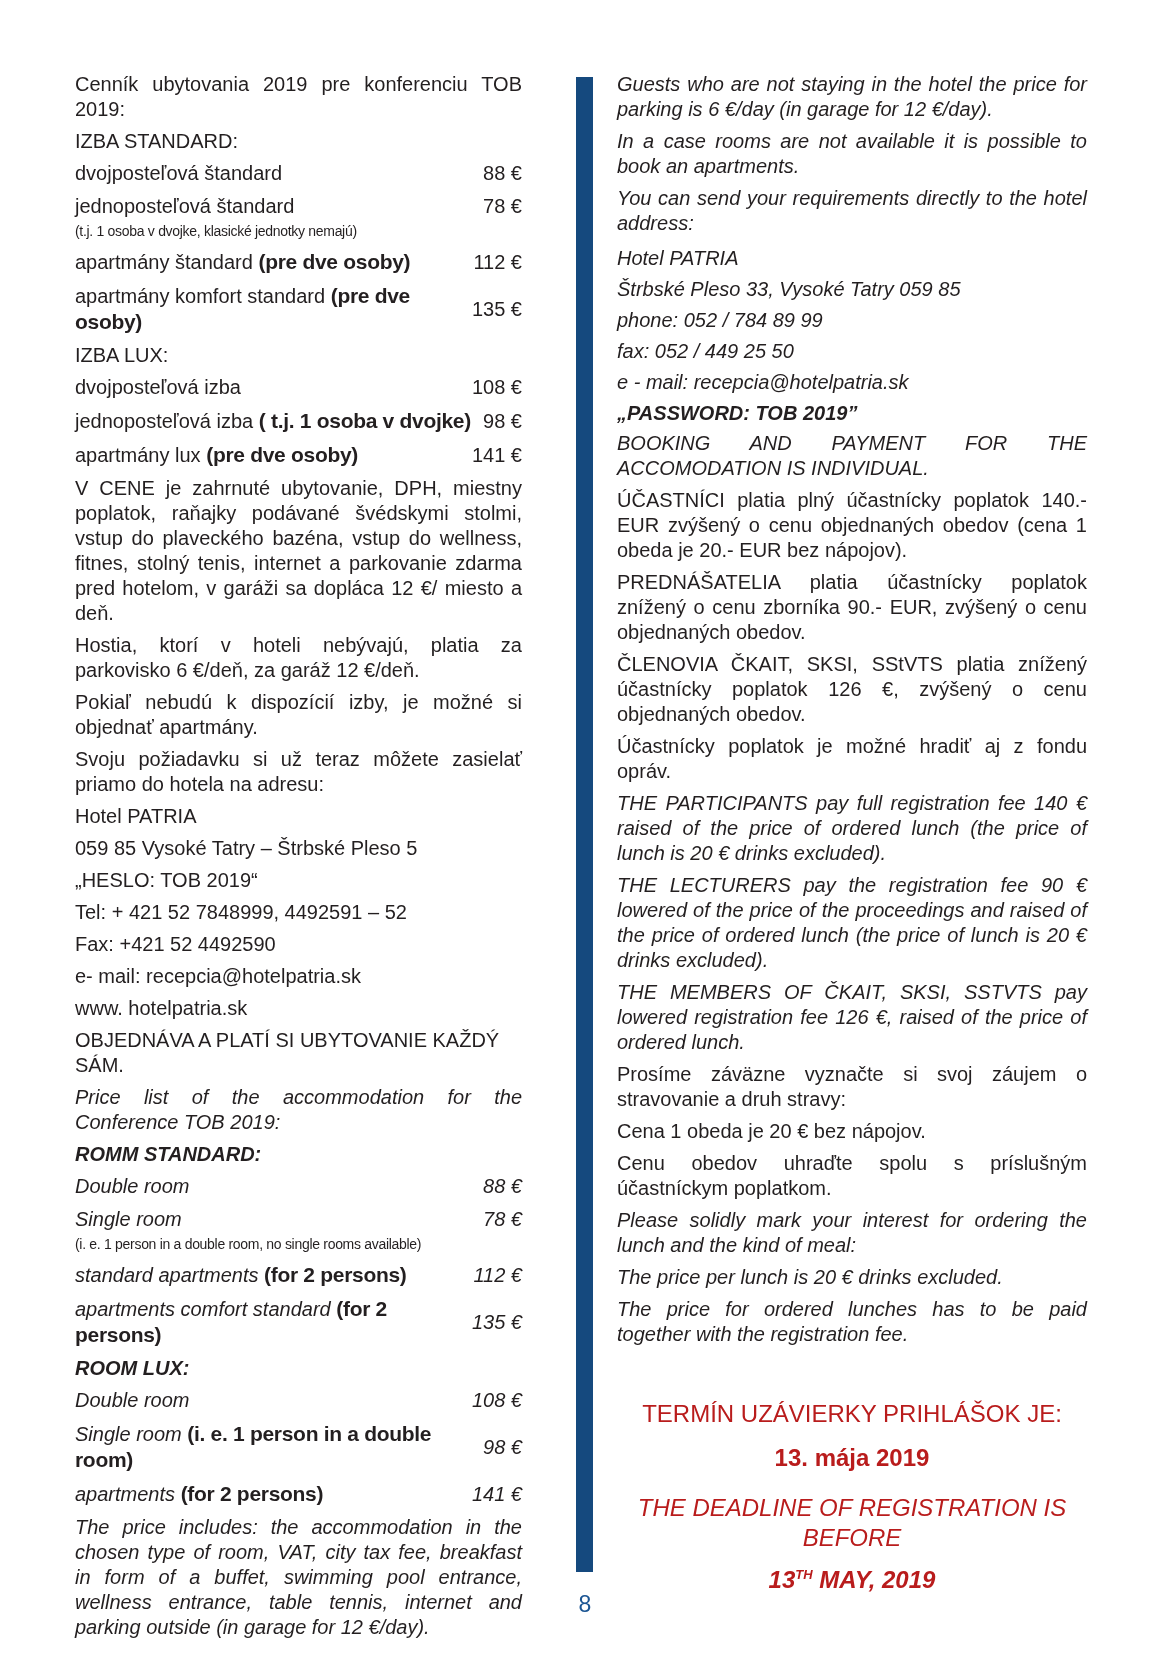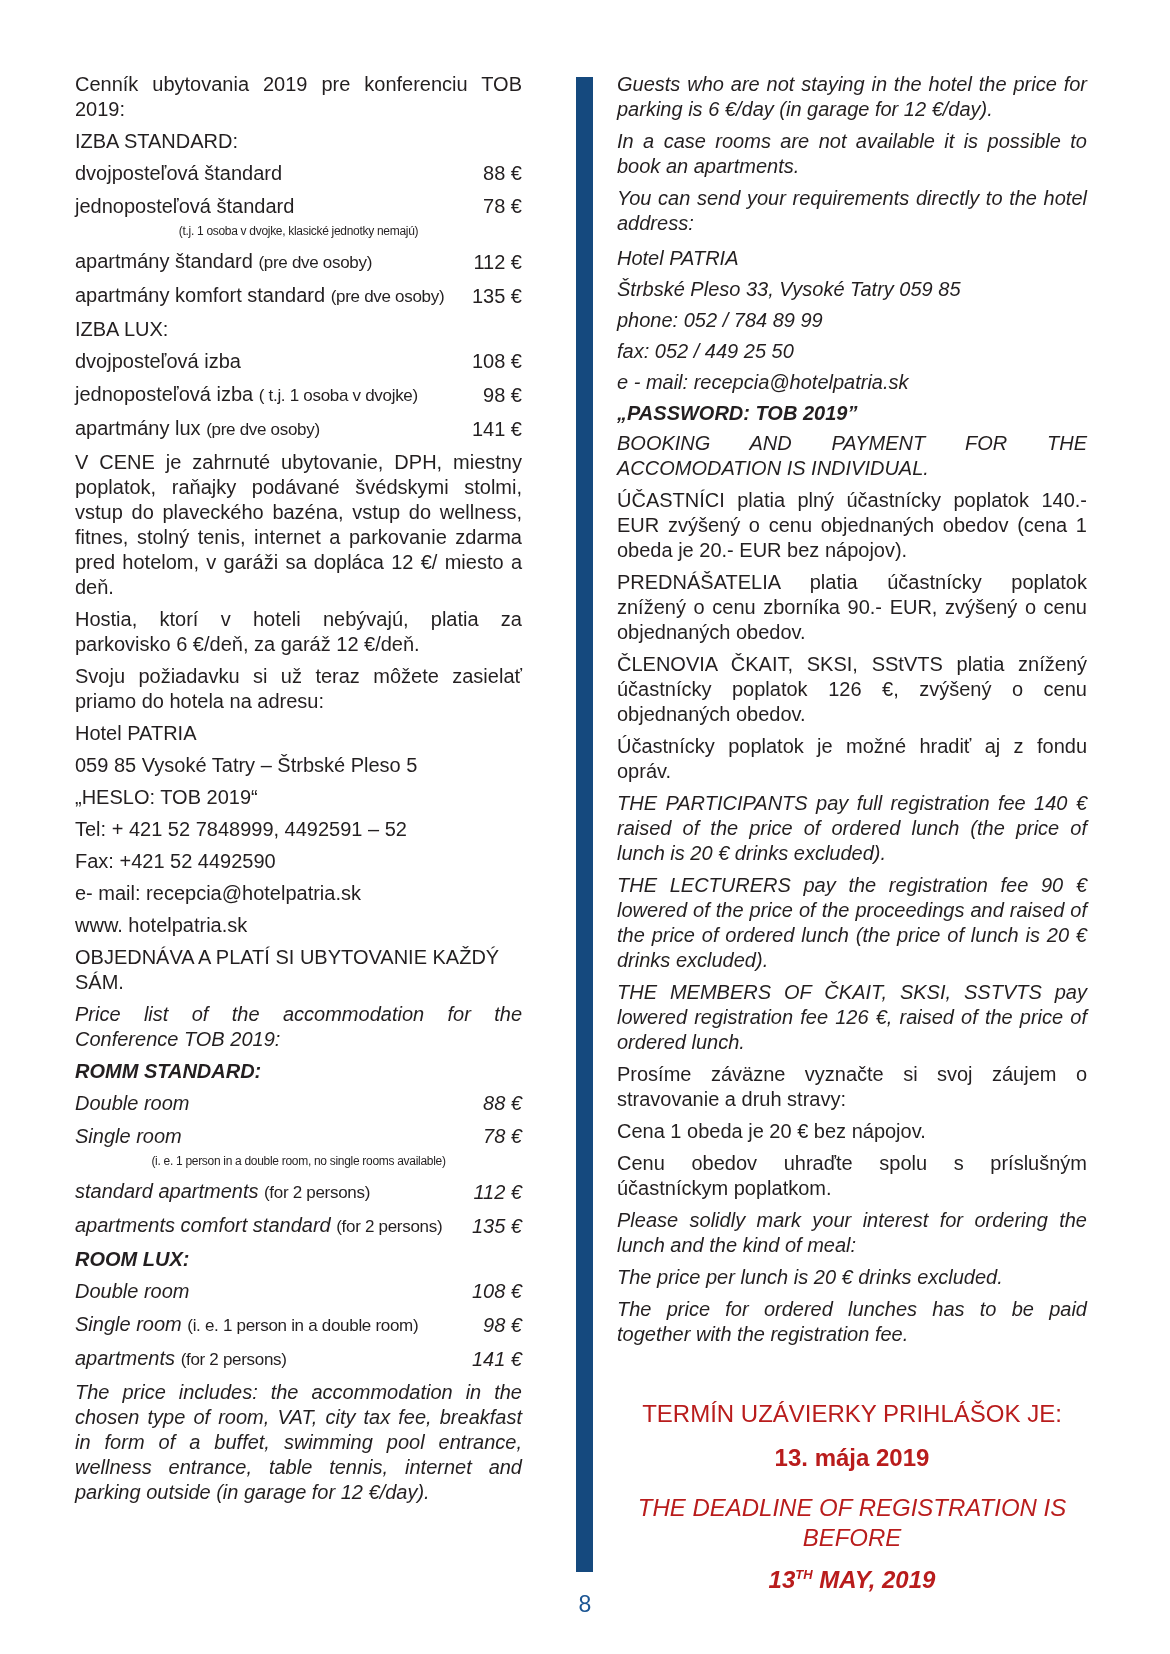--- a/index.html
+++ b/index.html
@@ -13,22 +13,22 @@
   .col-right{position:absolute;left:617px;top:72px;width:470px;}
   .divider{position:absolute;left:576px;top:77px;width:17px;height:1495px;background:#15497e;}
   p{margin:0 0 7px 0;text-align:justify;}
   .left-align{text-align:left;}
   .b{font-weight:normal;}
   .i{font-style:italic;}
   .bi{font-weight:bold;font-style:italic;}
   .prow{display:flex;justify-content:space-between;align-items:center;margin:0 0 8px 0;}
   .prow .lbl{text-align:left;}
   .prow .price{white-space:nowrap;padding-left:8px;}
-  .note-inline{font-size:17px;letter-spacing:-0.3px;font-style:normal;font-weight:normal;margin-top:40px;}
-  .note-below{font-size:12px;letter-spacing:-0.3px;line-height:19px;margin:-5px 0 8px 0;text-align:center;font-style:normal;}
+  .note-inline{font-size:21px;letter-spacing:-0.3px;font-style:normal;font-weight:bold;margin-top:40px;}
+  .note-below{font-size:14px;letter-spacing:-0.3px;line-height:19px;margin:-5px 0 8px 0;text-align:left;font-style:normal;}
   .gap-sm{height:2px;}
   .contact-line{margin:0 0 7px 0;text-align:left;}
   .addr-line{margin:0;line-height:31px;text-align:left;font-style:italic;}
   .red{color:#b91c1c;}
   .center{text-align:center;}
   .red-block{margin-top:52px;}
   .red-heading{font-size:24px;line-height:30px;margin-bottom:14px;}
   .red-date-sk{font-size:24px;line-height:30px;font-weight:bold;margin-bottom:20px;}
   .red-heading-en{font-size:24px;line-height:30px;font-style:italic;margin-bottom:12px;}
   .red-date-en{font-size:24px;line-height:30px;font-weight:bold;font-style:italic;}
@@ -71,20 +71,21 @@
     <span class="lbl"><span>jednoposteľová izba</span> <span class="note-inline">( t.j. 1 osoba v dvojke)</span></span>
     <span class="price">98 €</span>
   </div>
   <div class="prow">
     <span class="lbl"><span>apartmány lux</span> <span class="note-inline">(pre dve osoby)</span></span>
     <span class="price">141 €</span>
   </div>
 
   <p>V CENE je zahrnuté ubytovanie, DPH, miestny poplatok, raňajky podávané švédskymi stolmi, vstup do plaveckého bazéna, vstup do wellness, fitnes, stolný tenis, internet a parkovanie zdarma pred hotelom, v garáži sa dopláca 12 €/ miesto a deň.</p>
   <p>Hostia, ktorí v hoteli nebývajú, platia za parkovisko 6 €/deň, za garáž 12 €/deň.</p>
+  <p>Pokiaľ nebudú k dispozícií izby, je možné si objednať apartmány.</p>
   <p>Svoju požiadavku si už teraz môžete zasielať priamo do hotela na adresu:</p>
 
   <p class="contact-line">Hotel PATRIA</p>
   <p class="contact-line">059 85 Vysoké Tatry – Štrbské Pleso 5</p>
   <p class="contact-line b">„HESLO: TOB 2019“</p>
   <p class="contact-line">Tel: + 421 52 7848999, 4492591 – 52</p>
   <p class="contact-line">Fax: +421 52 4492590</p>
   <p class="contact-line">e- mail: recepcia@hotelpatria.sk</p>
   <p class="contact-line">www. hotelpatria.sk</p>
 

